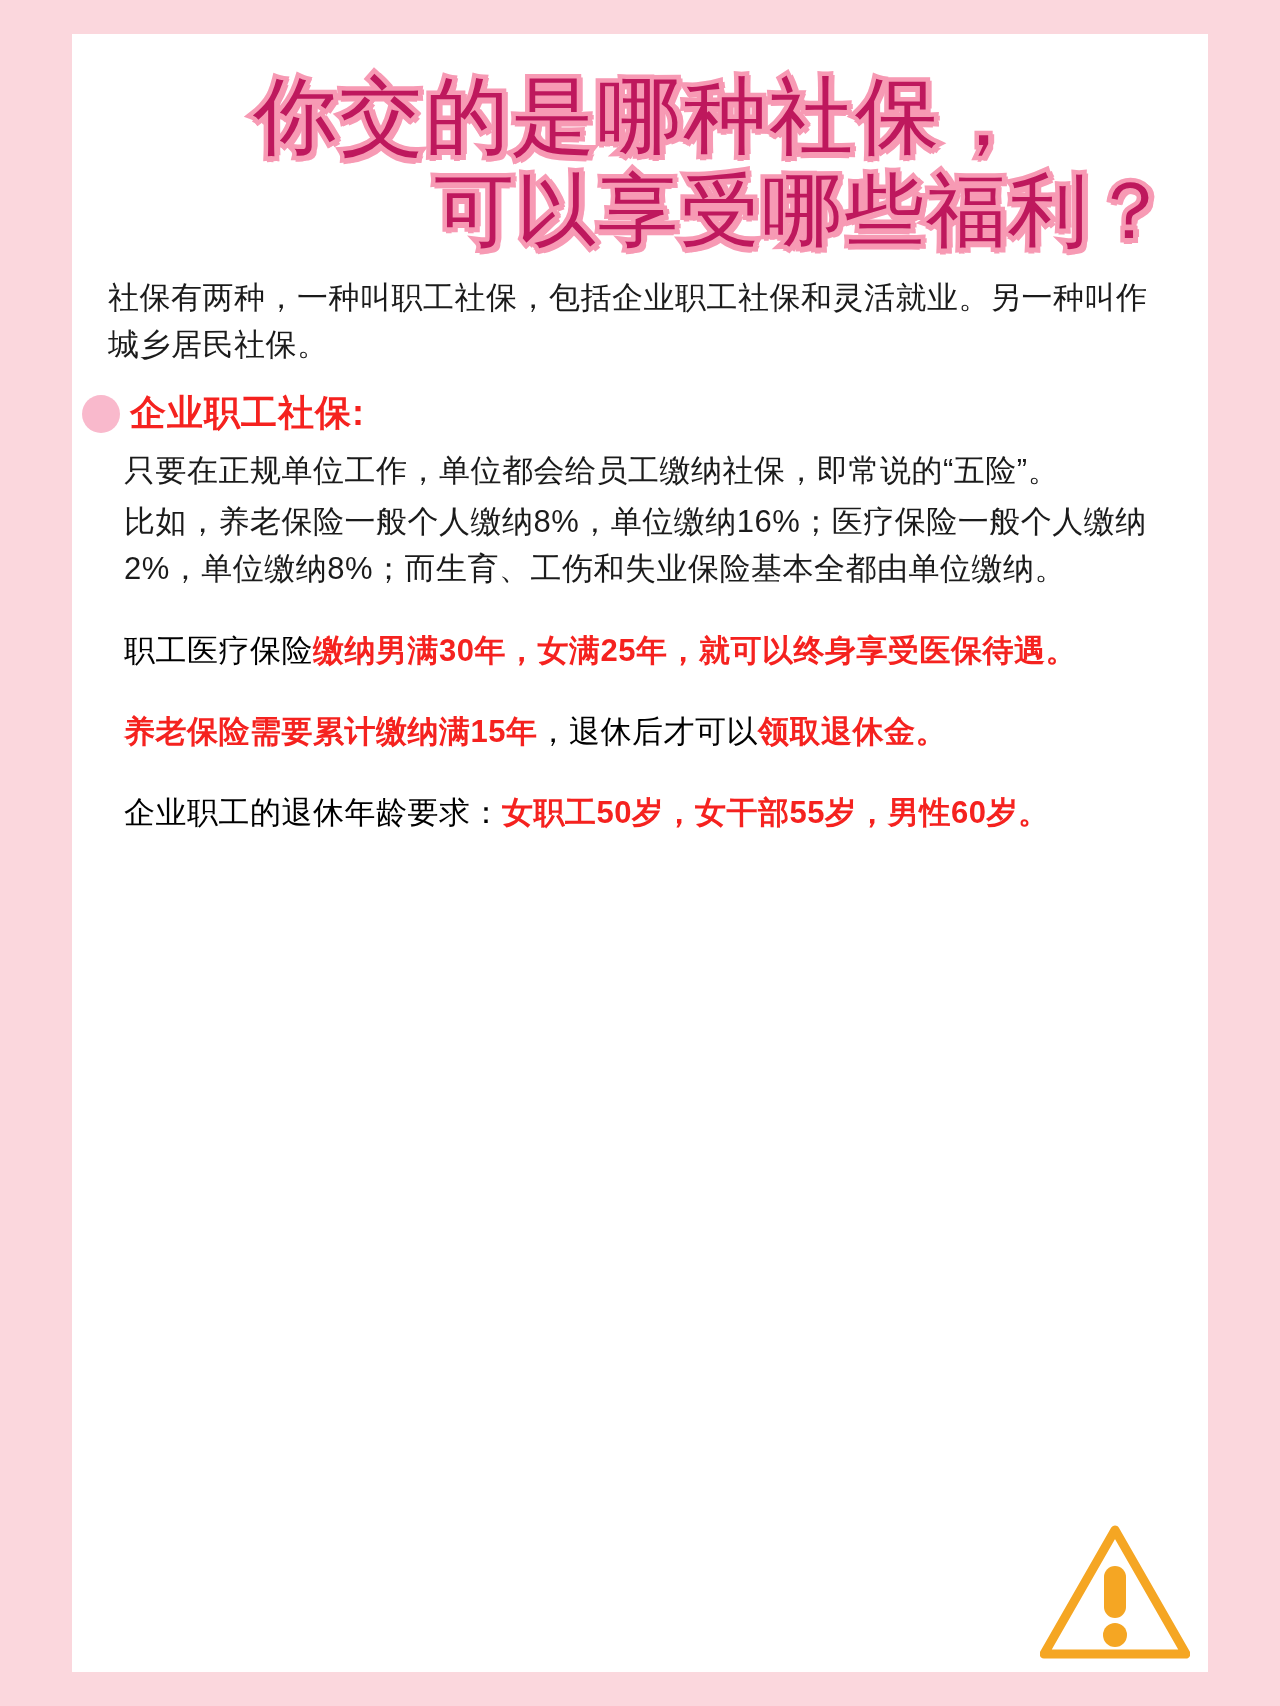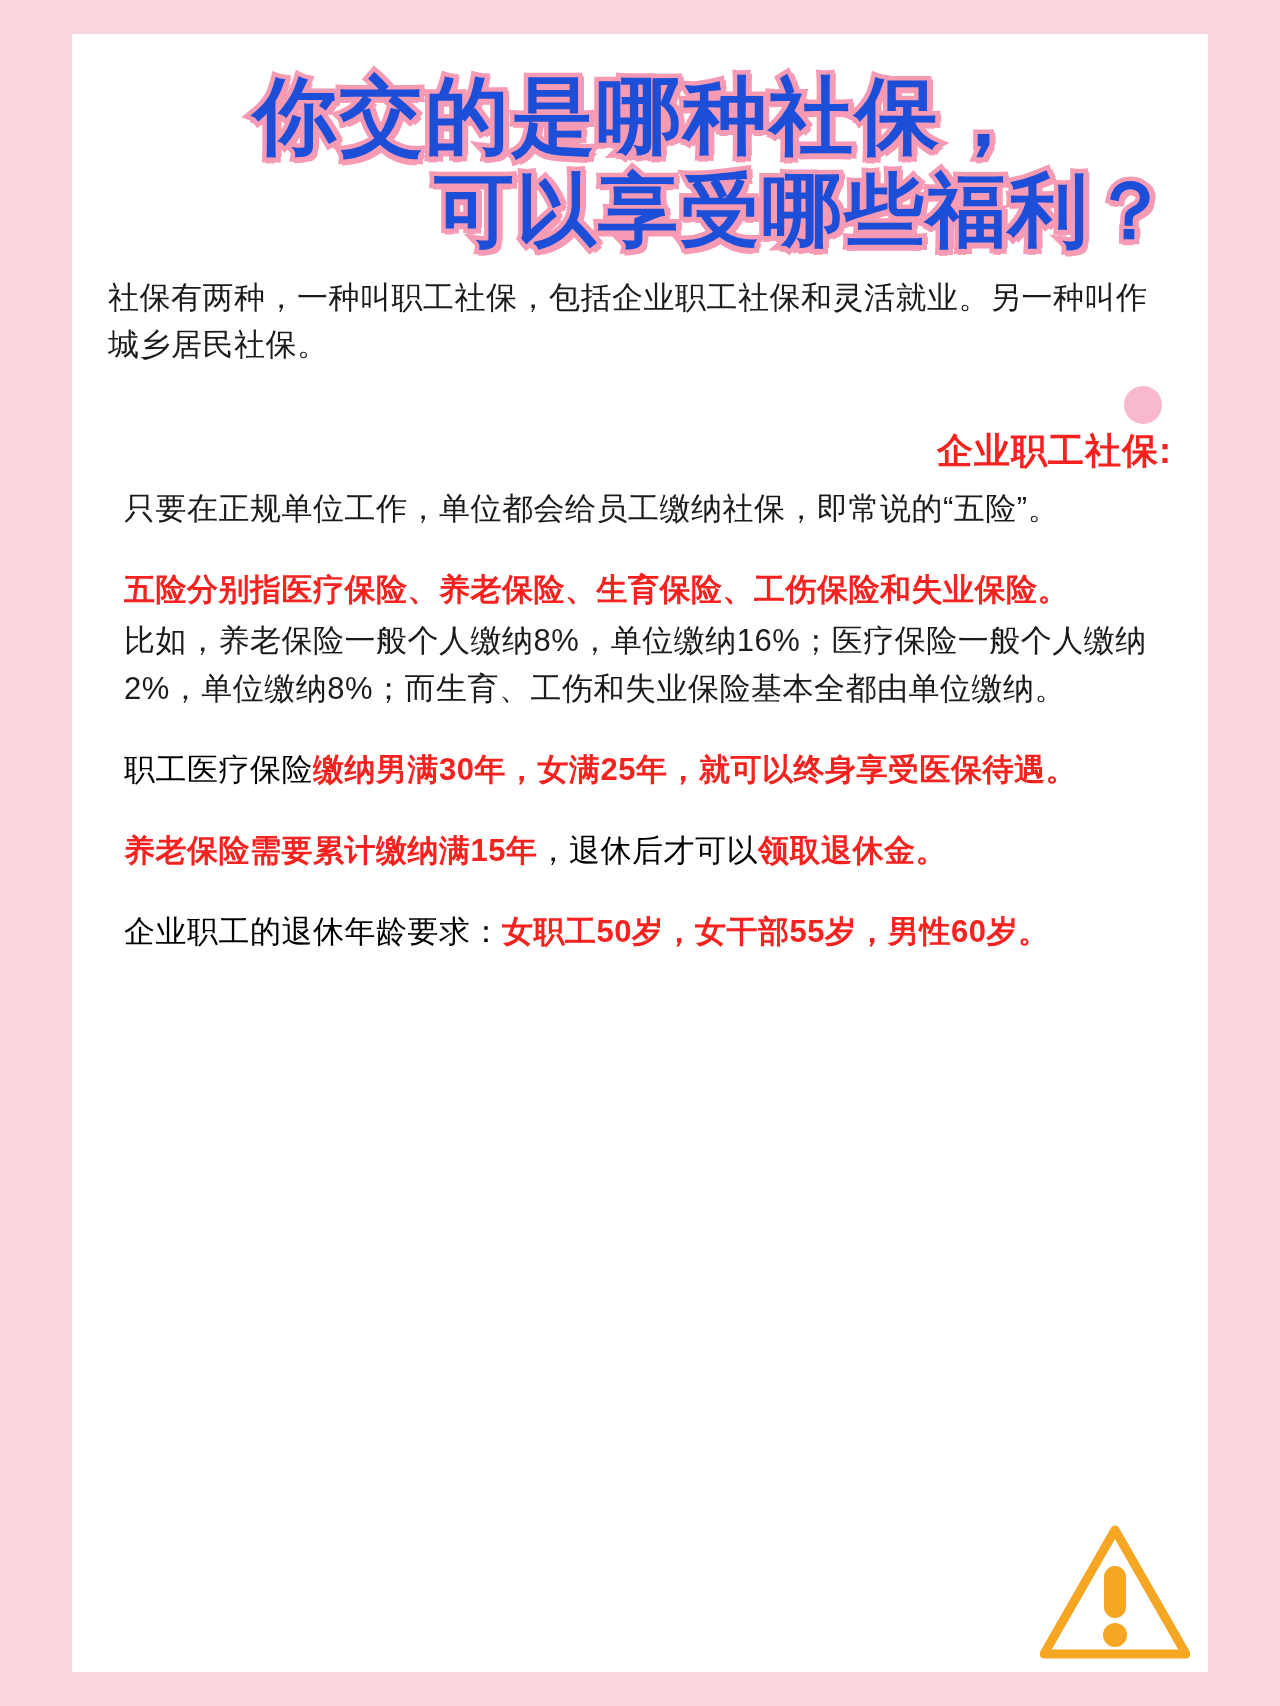--- a/index.html
+++ b/index.html
@@ -32,25 +32,25 @@
   }
 
   
   .title-block {
     text-align: center;
     padding-top: 14px;
     margin-bottom: 16px;
   }
   .title-line {
     font-family: "DejaVu Sans", "Liberation Sans", sans-serif;
-    font-weight: bold;
+    font-weight: normal;
     font-size: 84px;
     line-height: 1.16;
     letter-spacing: 2px;
-    color: #1d4ed8;
+    color: #be185d;
     -webkit-text-stroke: 9px #f79ab4;
     paint-order: stroke fill;
     text-shadow:
        5px 5px 0 #f79ab4,
       -1px 6px 0 #f79ab4,
        6px -1px 0 #f79ab4;
     white-space: nowrap;
   }
   .title-line.second {
     font-size: 80px;
@@ -75,23 +75,22 @@
     font-weight: bold;
   }
   .black {
     color: #000000;
     font-weight: normal;
   }
 
   
   .section-head {
     display: flex;
-    align-items: flex-end;
+    align-items: center;
     margin: 18px 0 6px -26px;
-    flex-direction: column;
   }
   .bullet-dot {
     width: 38px;
     height: 38px;
     border-radius: 50%;
     background: #f9b9cc;
     flex: 0 0 auto;
     margin-right: 10px;
   }
   .section-title {
@@ -129,21 +128,20 @@
 
       <p class="para">社保有两种，一种叫职工社保，包括企业职工社保和灵活就业。另一种叫作城乡居民社保。</p>
 
       <div class="section-head">
         <span class="bullet-dot"></span>
         <span class="section-title">企业职工社保:</span>
       </div>
 
       <p class="para indent">只要在正规单位工作，单位都会给员工缴纳社保，即常说的“五险”。</p>
 
-      <p class="para indent gap red">五险分别指医疗保险、养老保险、生育保险、工伤保险和失业保险。</p>
 
 
       <p class="para indent">比如，养老保险一般个人缴纳8%，单位缴纳16%；医疗保险一般个人缴纳2%，单位缴纳8%；而生育、工伤和失业保险基本全都由单位缴纳。</p>
 
       <p class="para indent gap">
         <span class="black">职工医疗保险</span><span class="red">缴纳男满30年，女满25年，就可以终身享受医保待遇。</span>
       </p>
 
       <p class="para indent gap">
         <span class="red">养老保险需要累计缴纳满15年</span><span class="black">，退休后才可以</span><span class="red">领取退休金。</span>

